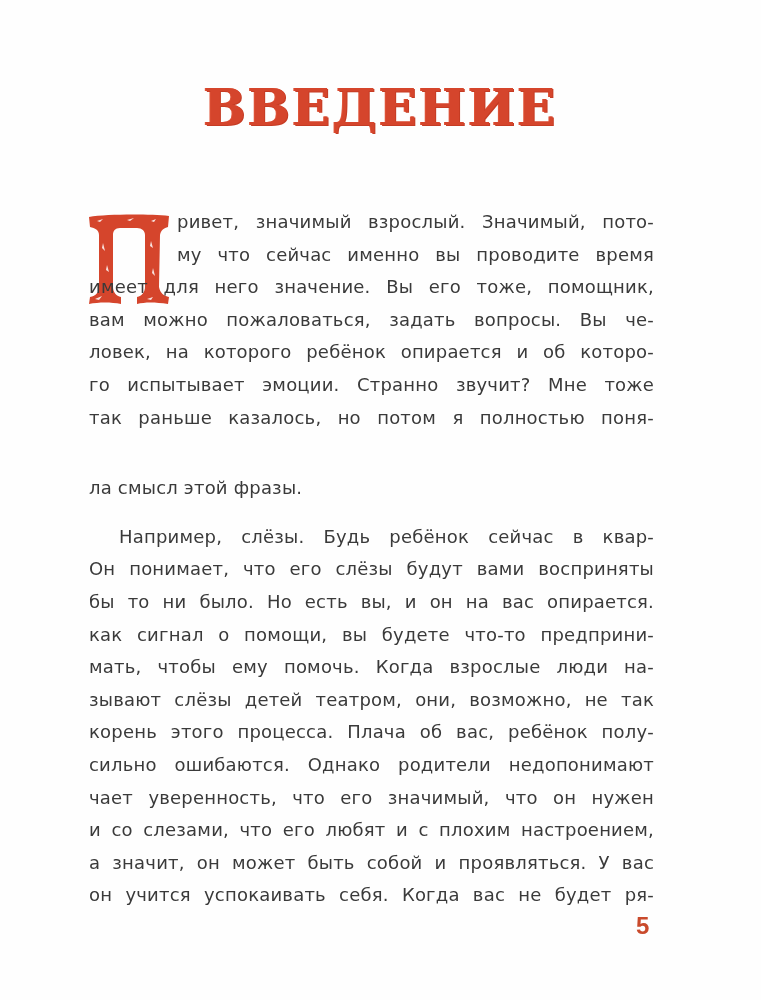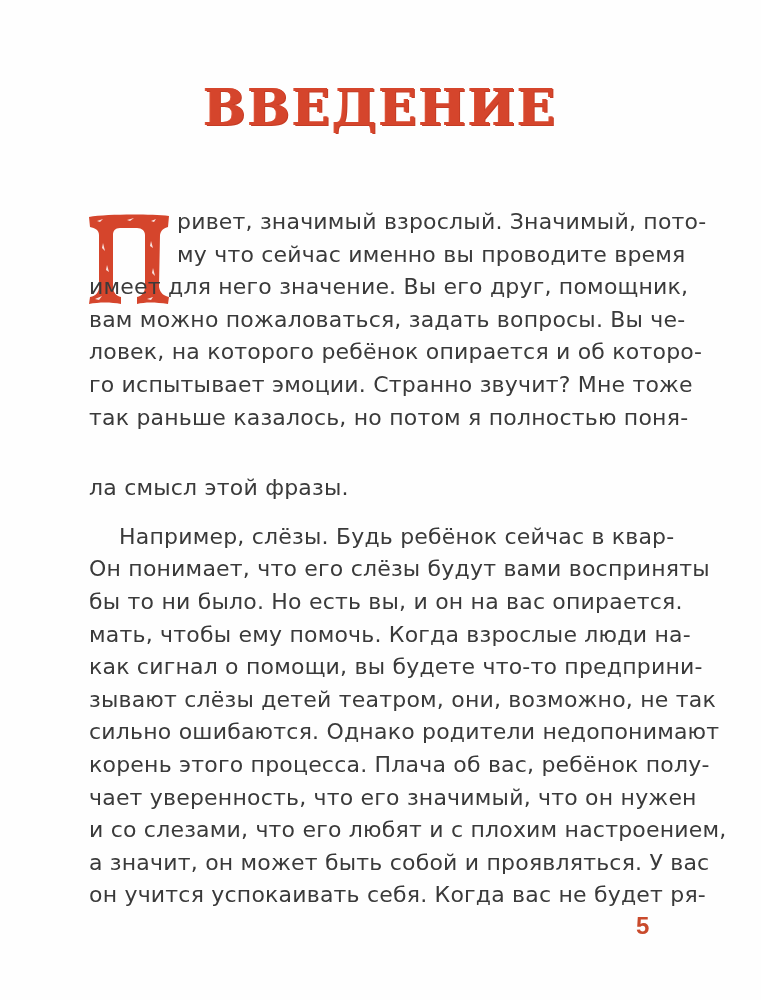--- a/index.html
+++ b/index.html
@@ -6,21 +6,21 @@
   body { width: 761px; height: 1000px; position: relative; overflow: hidden; }
   .page { position: absolute; left: 0; top: 0; width: 761px; height: 1000px; background: #fefefe; }
   .chapter-title {
     position: absolute; left: 0; width: 761px; top: 78px; text-align: center;
     font-family: "DejaVu Serif", serif; font-weight: bold; font-size: 50px;
     letter-spacing: 2px; color: #d5452c;
     text-shadow: 1px 1px 0 #c63c24, -1px 0 0 #e0553a;
   }
   .body-text {
     position: absolute; left: 89px; top: 206px; width: 565px;
-    font-family: "DejaVu Sans", sans-serif; font-size: 22px; line-height: 32.6px;
+    font-family: "DejaVu Sans", sans-serif; font-size: 18px; line-height: 32.6px;
     color: #3a3a3a; letter-spacing: 0.2px;
   }
   .line { display: block; white-space: nowrap; text-align: justify; text-align-last: justify; height: 32.6px; }
   .line.last { text-align-last: left; margin-top: 38px; }
   .line.indent-drop { padding-left: 88px; }
   .line.para-indent { text-indent: 30px; margin-top: 16px; }
   .drop-cap {
     position: absolute; left: 87px; top: 213px; width: 84px; height: 92px;
   }
   .page-number {
@@ -49,36 +49,36 @@
       <path d="M66,55 l2,8 l-3,-3 z"></path>
       <path d="M8,86 l7,-3 l-3,4 z"></path>
       <path d="M60,86 l6,-2 l-2,3 z"></path>
     </g>
   </svg>
 
   <div class="body-text">
     <div>
       <span class="line indent-drop">ривет, значимый взрослый. Значимый, пото-</span>
       <span class="line indent-drop">му что сейчас именно вы проводите время</span>
-      <span class="line">имеет для него значение. Вы его друг, помощник,</span>
+      <span class="line">имеет для него значение. Вы его тоже, помощник,</span>
       <span class="line">вам можно пожаловаться, задать вопросы. Вы че-</span>
       <span class="line">ловек, на которого ребёнок опирается и об которо-</span>
       <span class="line">го испытывает эмоции. Странно звучит? Мне тоже</span>
       <span class="line">так раньше казалось, но потом я полностью поня-</span>
       <span class="line last">ла смысл этой фразы.</span>
     </div>
     <div>
       <span class="line para-indent">Например, слёзы. Будь ребёнок сейчас в квар-</span>
       <span class="line">Он понимает, что его слёзы будут вами восприняты</span>
       <span class="line">бы то ни было. Но есть вы, и он на вас опирается.</span>
+      <span class="line">как сигнал о помощи, вы будете что-то предприни-</span>
       <span class="line">мать, чтобы ему помочь. Когда взрослые люди на-</span>
-      <span class="line">как сигнал о помощи, вы будете что-то предприни-</span>
       <span class="line">зывают слёзы детей театром, они, возможно, не так</span>
+      <span class="line">корень этого процесса. Плача об вас, ребёнок полу-</span>
       <span class="line">сильно ошибаются. Однако родители недопонимают</span>
-      <span class="line">корень этого процесса. Плача об вас, ребёнок полу-</span>
       <span class="line">чает уверенность, что его значимый, что он нужен</span>
       <span class="line">и со слезами, что его любят и с плохим настроением,</span>
       <span class="line">а значит, он может быть собой и проявляться. У вас</span>
       <span class="line">он учится успокаивать себя. Когда вас не будет ря-</span>
     </div>
   </div>
 
   <div class="page-number">5</div>
 </div>
 

